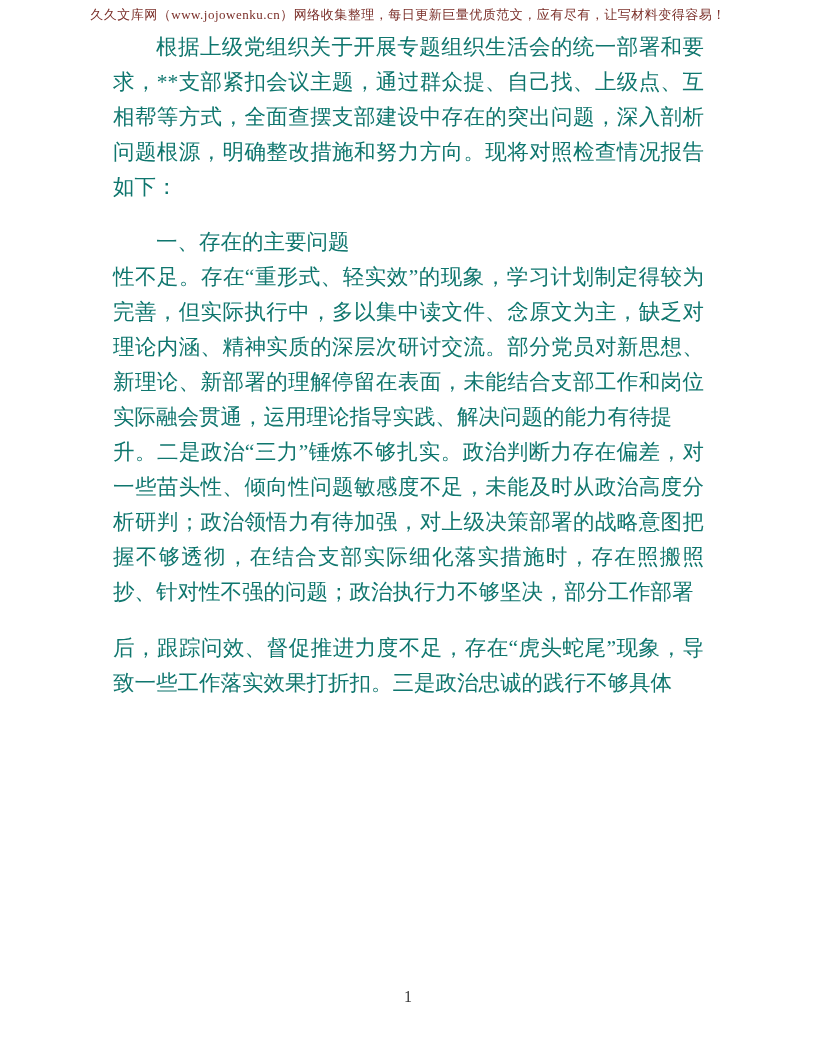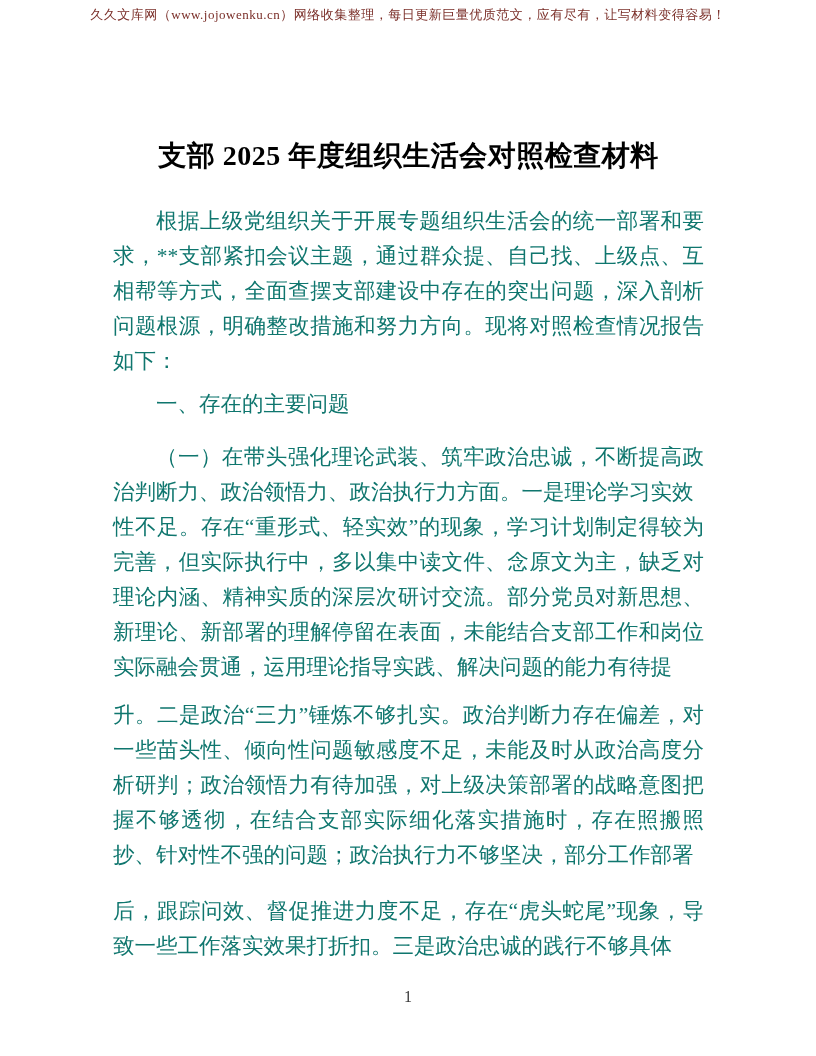--- a/index.html
+++ b/index.html
@@ -45,24 +45,24 @@
     margin: 0;
     font-size: 21.5px;
     line-height: 35px;
     text-align: justify;
     color: #0f766e;
   }
   .para.indent {
     text-indent: 43px;
   }
   .p1 { margin-top: 30px; }
-  .p2 { margin-top: 8px; }
+  .p2 { margin-top: 20px; }
   .p3 { margin-top: 18px; }
   .p4 { }
-  .p5 { margin-top: 13px; }
+  .p5 { }
   .p6 { margin-top: 21px; }
   .section-heading {
     font-weight: normal;
   }
   .page-number {
     position: absolute;
     left: 0;
     right: 0;
     top: 988px;
     text-align: center;
@@ -73,27 +73,25 @@
 </style>
 </head>
 <body>
 
 <div class="page">
 
   <div class="watermark-note">久久文库网（www.jojowenku.cn）网络收集整理，每日更新巨量优质范文，应有尽有，让写材料变得容易！</div>
 
   <div class="content">
 
-    <h1 class="doc-title">支部 2025 年度组织生活会对照检查材料</h1>
 
     <p class="para indent p1">根据上级党组织关于开展专题组织生活会的统一部署和要求，**支部紧扣会议主题，通过群众提、自己找、上级点、互相帮等方式，全面查摆支部建设中存在的突出问题，深入剖析问题根源，明确整改措施和努力方向。现将对照检查情况报告如下：</p>
 
     <p class="para indent p2 section-heading">一、存在的主要问题</p>
 
-    <p class="para indent p3">（一）在带头强化理论武装、筑牢政治忠诚，不断提高政治判断力、政治领悟力、政治执行力方面。一是理论学习实效</p>
 
     <p class="para p4">性不足。存在“重形式、轻实效”的现象，学习计划制定得较为完善，但实际执行中，多以集中读文件、念原文为主，缺乏对理论内涵、精神实质的深层次研讨交流。部分党员对新思想、新理论、新部署的理解停留在表面，未能结合支部工作和岗位实际融会贯通，运用理论指导实践、解决问题的能力有待提</p>
 
     <p class="para p5">升。二是政治“三力”锤炼不够扎实。政治判断力存在偏差，对一些苗头性、倾向性问题敏感度不足，未能及时从政治高度分析研判；政治领悟力有待加强，对上级决策部署的战略意图把握不够透彻，在结合支部实际细化落实措施时，存在照搬照抄、针对性不强的问题；政治执行力不够坚决，部分工作部署</p>
 
     <p class="para p6">后，跟踪问效、督促推进力度不足，存在“虎头蛇尾”现象，导致一些工作落实效果打折扣。三是政治忠诚的践行不够具体</p>
 
   </div>
 
   <div class="page-number">1</div>

